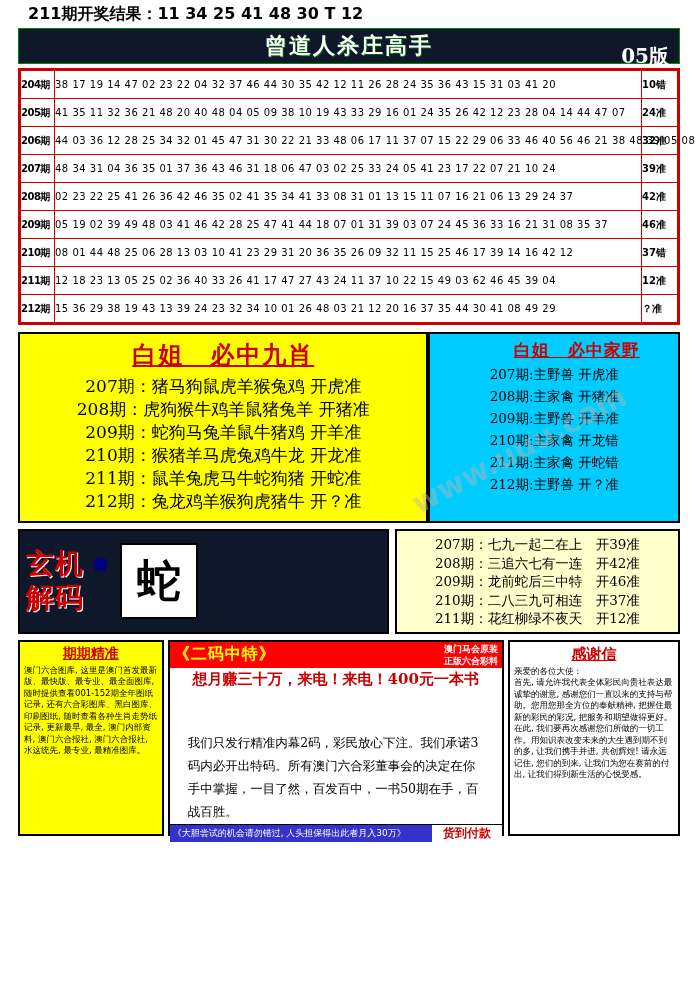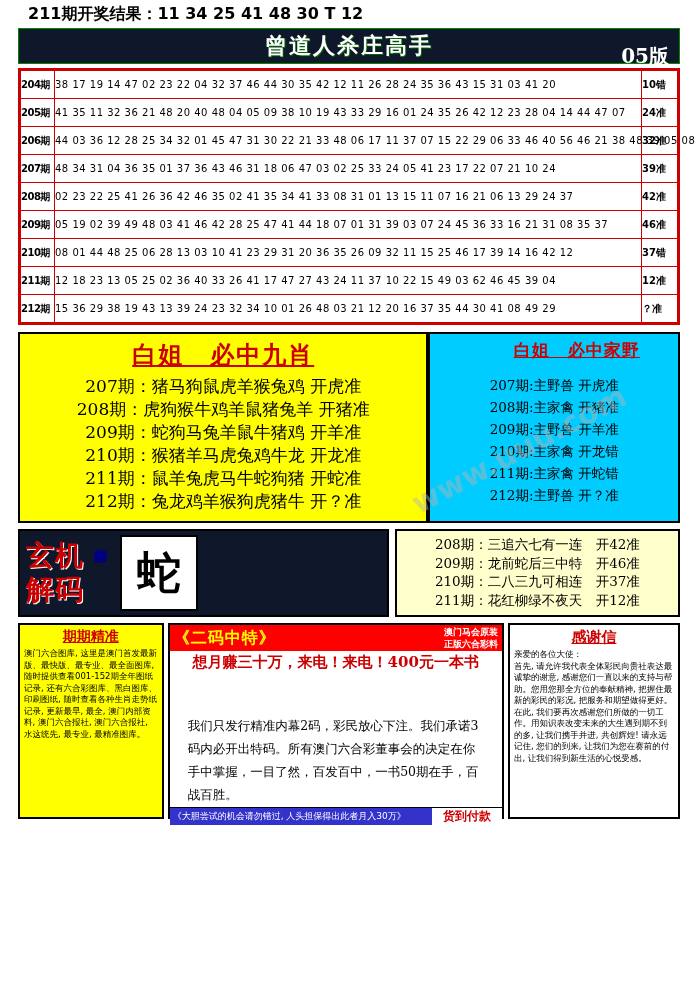--- a/index.html
+++ b/index.html
@@ -141,21 +141,21 @@
     margin-bottom: 4px;
   }
   .panel-head-sm {
     text-align: center;
     font-family: "DejaVu Serif", "Liberation Serif", serif;
     font-size: 17px;
     font-weight: bold;
     color: #cc0000;
     text-decoration: underline;
     letter-spacing: 1px;
-    margin-bottom: 12px;
+    margin-bottom: 1px;
     padding-left: 45px;
   }
   .yrow {
     text-align: center;
     font-family: "DejaVu Serif", "Liberation Serif", serif;
     font-size: 17px;
     color: #000000;
     line-height: 23px;
     white-space: nowrap;
   }
@@ -468,20 +468,21 @@
         <div class="xj-word">玄机</div>
         <div class="xj-word">解码</div>
       </div>
       <div class="xj-vert">本期特供</div>
       <div class="xj-box">
         <span>蛇</span>
       </div>
     </div>
     <div class="xuanji-right">
       <div id="xuanji-rows">
+          <div class="xrow">207期：七九一起二在上　开39准</div>
           <div class="xrow">208期：三追六七有一连　开42准</div>
           <div class="xrow">209期：龙前蛇后三中特　开46准</div>
           <div class="xrow">210期：二八三九可相连　开37准</div>
           <div class="xrow">211期：花红柳绿不夜天　开12准</div>
         </div>
     </div>
   </div>
 
   <div class="bottom">
     <div class="bcol-left">

